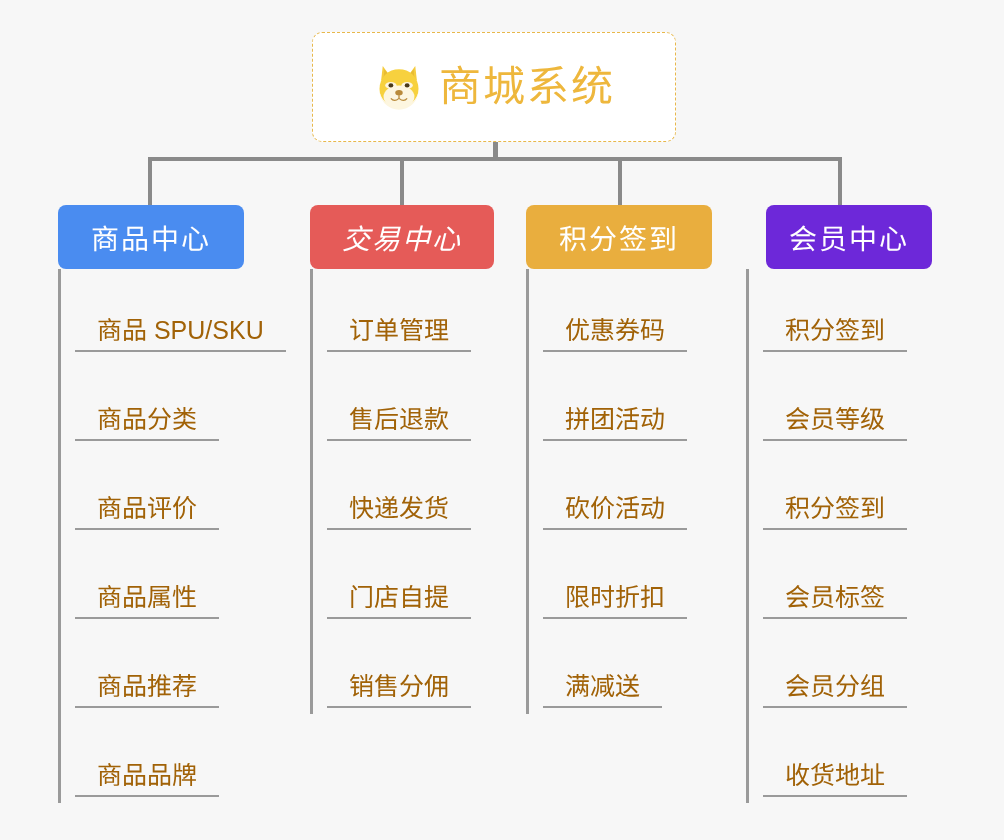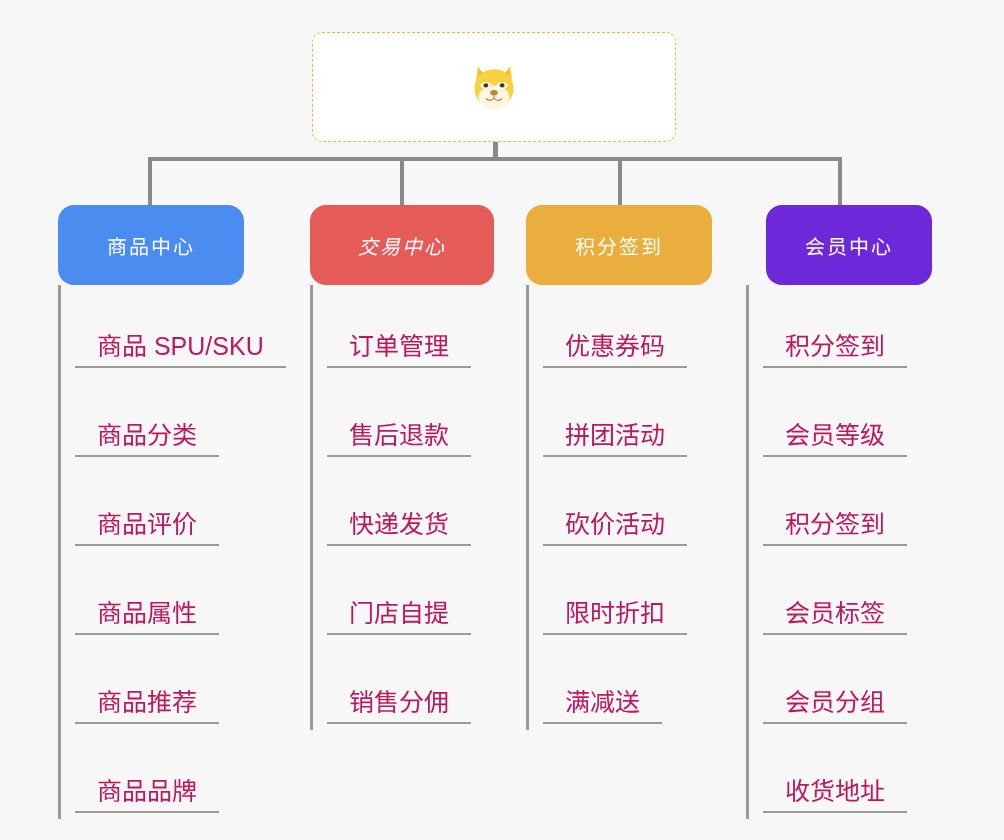--- a/index.html
+++ b/index.html
@@ -83,27 +83,27 @@
   .branch {
     position: absolute;
     top: 205px;
   }
   .branch.b1 { left: 58px;  width: 186px; }
   .branch.b2 { left: 310px; width: 184px; }
   .branch.b3 { left: 526px; width: 186px; }
   .branch.b4 { left: 746px; width: 186px; }
 
   .branch-header {
-    height: 80px;
-    border-radius: 16px;
+    height: 64px;
+    border-radius: 8px;
     display: flex;
     align-items: center;
     justify-content: center;
     color: #ffffff;
-    font-size: 20px;
+    font-size: 28px;
     letter-spacing: 2px;
     box-sizing: border-box;
   }
   .branch.b1 .branch-header { background: #4a8cf0; }
   .branch.b2 .branch-header { background: #e55b58; font-style: italic; }
   .branch.b3 .branch-header { background: #e9ae3e; }
   .branch.b4 .branch-header { background: #6d28d9; margin-left: 20px; }
 
   
   .leaf-list {
@@ -119,21 +119,21 @@
     box-sizing: border-box;
     display: flex;
     align-items: flex-end;
     padding-bottom: 6px;
   }
   .leaf-label {
     position: relative;
     display: inline-block;
     font-size: 25px;
     line-height: 1.1;
-    color: #be185d;
+    color: #a16207;
     white-space: nowrap;
     padding: 0 22px 6px 22px;
     border-bottom: 2px solid #9a9a9a;
   }
 </style>
 </head>
 <body>
 
 <div id="mindmap">
 
@@ -148,20 +148,21 @@
       <ellipse cx="32" cy="44" rx="19" ry="14" fill="#fdf6e0"></ellipse>
       <ellipse cx="22" cy="30" rx="7" ry="4.2" fill="#fdf6e0"></ellipse>
       <ellipse cx="42" cy="30" rx="7" ry="4.2" fill="#fdf6e0"></ellipse>
       <ellipse cx="22" cy="30" rx="3" ry="2.6" fill="#4a3a1a"></ellipse>
       <ellipse cx="42" cy="30" rx="3" ry="2.6" fill="#4a3a1a"></ellipse>
       <ellipse cx="32" cy="39" rx="4.6" ry="3.4" fill="#b98a3a"></ellipse>
       <path d="M32 42 L32 46" stroke="#b98a3a" stroke-width="1.6" fill="none"></path>
       <path d="M32 46 q-6 5 -10 0" stroke="#b98a3a" stroke-width="1.6" fill="none"></path>
       <path d="M32 46 q6 5 10 0" stroke="#b98a3a" stroke-width="1.6" fill="none"></path>
     </svg>
+    <div class="root-title">商城系统</div>
   </div>
 
   <div class="conn conn-v-root"></div>
   <div class="conn conn-h-main"></div>
   <div class="conn conn-drop d1"></div>
   <div class="conn conn-drop d2"></div>
   <div class="conn conn-drop d3"></div>
   <div class="conn conn-drop d4"></div>
 
   <div class="branch b1">

